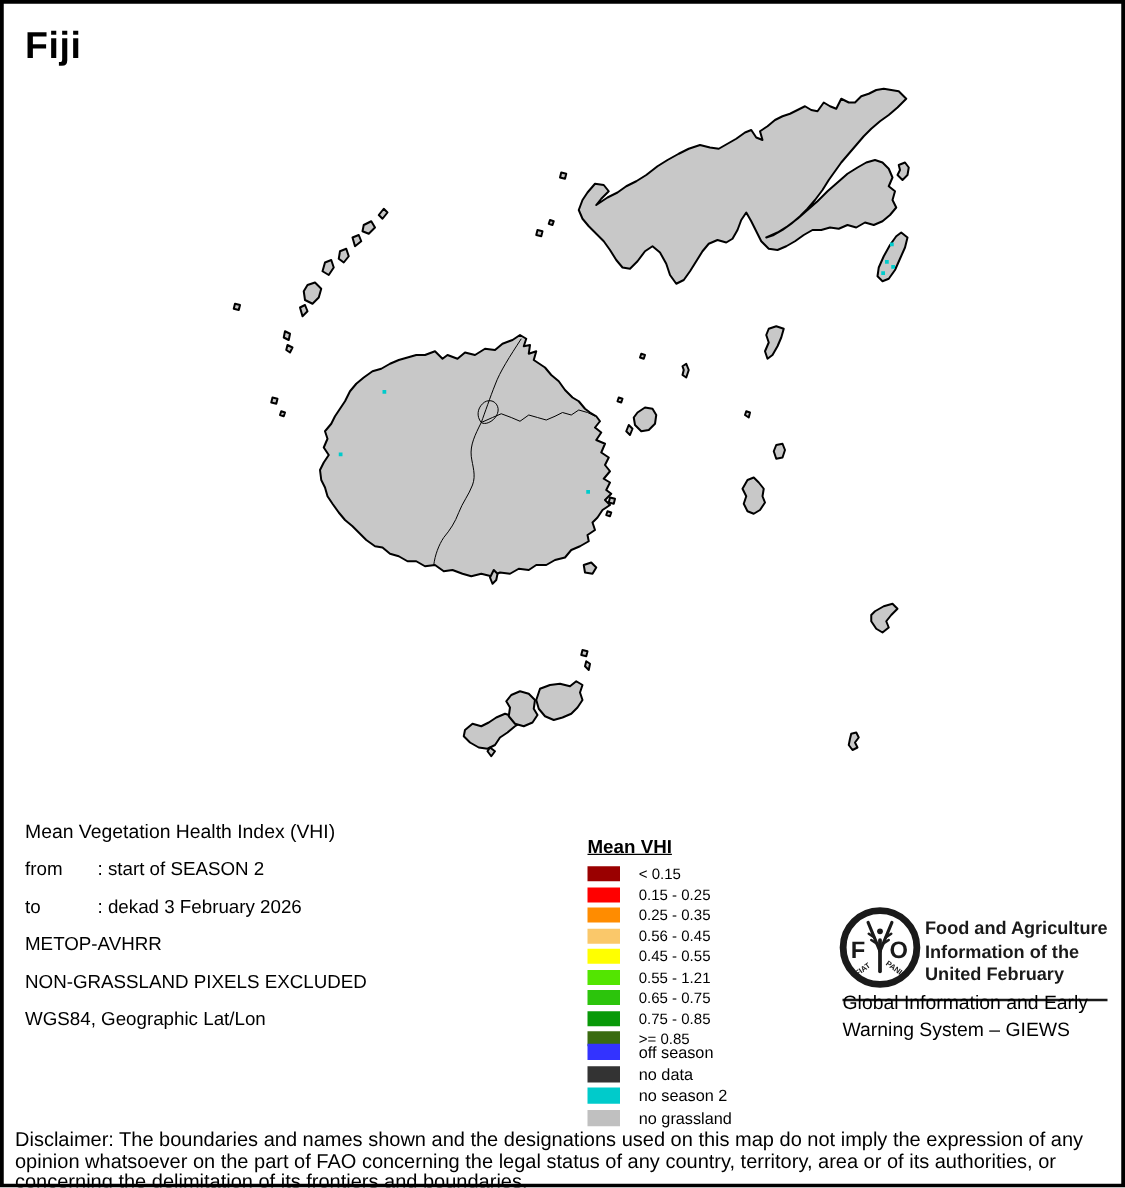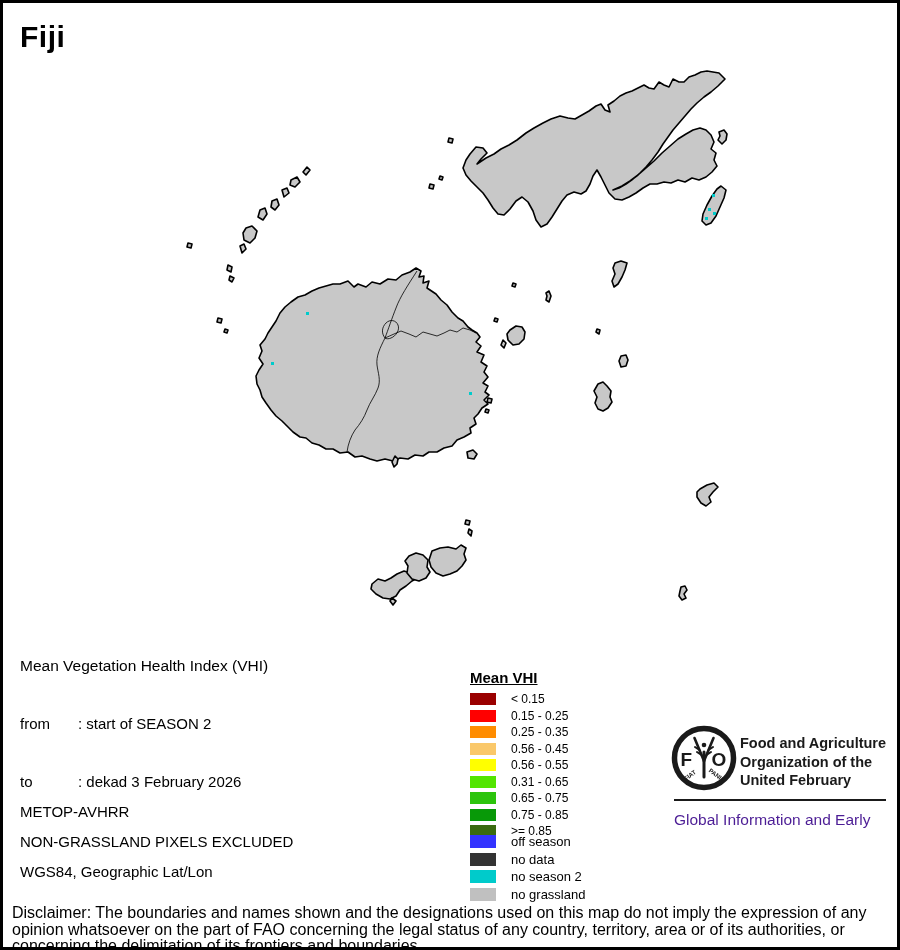--- a/index.html
+++ b/index.html
@@ -7,37 +7,37 @@
     width:900px;height:950px;position:relative;background:#fff;
     font-family:"Liberation Sans", sans-serif;color:#000;overflow:hidden;
   }
   .abs{position:absolute;}
   .frame{left:0;top:0;right:0;bottom:0;border:3px solid #000;pointer-events:none;}
   .page-title{left:20px;top:20px;font-size:30px;font-weight:bold;letter-spacing:0.5px;}
 
   
   .info{left:20px;top:651px;font-size:15px;line-height:30px;white-space:nowrap;}
   .info .heading{font-weight:normal;font-size:15.5px;}
-  .info .lbl{display:inline-block;width:58px;margin-top:28px;}
+  .info .lbl{display:inline-block;width:58px;}
 
   
   .legend{left:470px;top:649px;margin-top:20px;}
   .legend-title{font-size:15px;font-weight:bold;text-decoration:underline;margin-bottom:7px;}
   .lrow{display:flex;align-items:center;height:12px;margin-bottom:4.5px;}
   .lrow .sw{width:26px;height:12px;flex:0 0 26px;}
   .lrow .lab{margin-left:15px;font-size:12px;text-align:right;}
   .legend2{left:470px;top:835px;}
   .l2row{display:flex;align-items:center;height:13px;margin-bottom:4.5px;}
   .l2row .sw{width:26px;height:13px;flex:0 0 26px;}
   .l2row .lab{margin-left:15px;font-size:13px;}
 
   
   .fao-org{left:740px;top:734px;font-size:14.5px;font-weight:bold;line-height:18.5px;color:#1a1a1a;}
   .fao-rule{left:674px;top:799px;width:212px;height:2px;background:#1a1a1a;}
-  .fao-giews{left:674px;top:809px;font-size:15.5px;line-height:22px;color:#4c1d95;}
+  .fao-giews{left:674px;top:792px;font-size:15.5px;line-height:22px;color:#000000;}
 
   .disclaimer{left:12px;top:905px;width:878px;font-size:16px;line-height:16.5px;color:#000;}
 
   
   .coast{stroke:#000;stroke-width:1.6;stroke-linejoin:round;}
   .bnd{fill:none;stroke:#000;stroke-width:0.8;stroke-linejoin:round;}
   .logo-line{stroke:#1a1a1a;fill:none;stroke-linecap:round;}
 </style>
 </head>
 <body>
@@ -141,25 +141,25 @@
   <div class="lrow">
       <span class="sw" style="background-color: rgb(255, 140, 0);"></span>
       <span class="lab">0.25 - 0.35</span>
     </div>
   <div class="lrow">
       <span class="sw" style="background-color: rgb(250, 200, 106);"></span>
       <span class="lab">0.56 - 0.45</span>
     </div>
   <div class="lrow">
       <span class="sw" style="background-color: rgb(255, 255, 0);"></span>
-      <span class="lab">0.56 - 0.55</span>
+      <span class="lab">0.45 - 0.55</span>
     </div>
   <div class="lrow">
       <span class="sw" style="background-color: rgb(83, 229, 1);"></span>
-      <span class="lab">0.31 - 0.65</span>
+      <span class="lab">0.55 - 1.21</span>
     </div>
   <div class="lrow">
       <span class="sw" style="background-color: rgb(44, 196, 12);"></span>
       <span class="lab">0.65 - 0.75</span>
     </div>
   <div class="lrow">
       <span class="sw" style="background-color: rgb(8, 153, 8);"></span>
       <span class="lab">0.75 - 0.85</span>
     </div>
   <div class="lrow">
@@ -197,23 +197,24 @@
     <path class="logo-line" stroke-width="2.6" d="M34,37 L43.5,14"></path>
     <path class="logo-line" stroke-width="2" d="M29.5,26 L25,23 M31.5,31 L27,28 M38.5,26 L43,23 M36.5,31 L41,28"></path>
     <circle cx="34" cy="21" r="2.3" fill="#1a1a1a" stroke="none"></circle>
   </g>
   <text x="13" y="54" font-size="6.2" font-weight="bold" fill="#1a1a1a" transform="rotate(-36 19 51)">FIAT</text>
   <text x="38" y="54" font-size="6.2" font-weight="bold" fill="#1a1a1a" transform="rotate(36 48 51)">PANIS</text>
 </svg>
 
 <div class="abs fao-org">
   <div>Food and Agriculture</div>
-  <div>Organization of the</div>
+  <div>Information of the</div>
   <div>United February</div>
 </div>
 <div class="abs fao-rule"></div>
 <div class="abs fao-giews">
   <div>Global Information and Early</div>
+  <div>Warning System – GIEWS</div>
 </div>
 
 <div class="abs disclaimer">Disclaimer: The boundaries and names shown and the designations used on this map do not imply the expression of any opinion whatsoever on the part of FAO concerning the legal status of any country, territory, area or of its authorities, or concerning the delimitation of its frontiers and boundaries.</div>
 
 <div class="abs frame"></div>
 
 </body></html>

